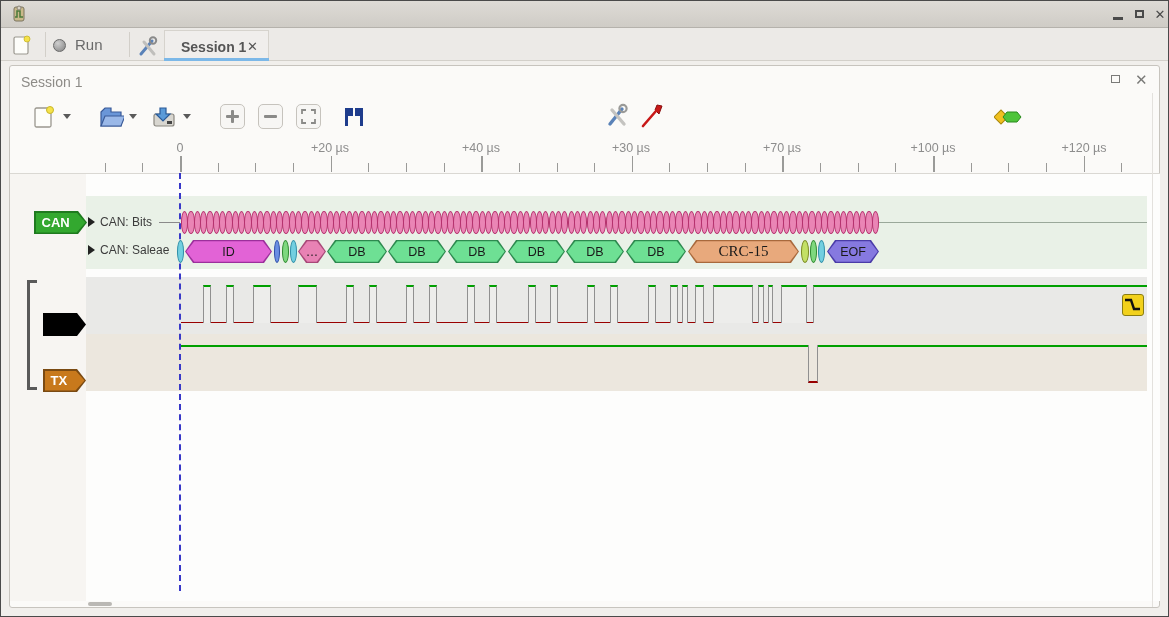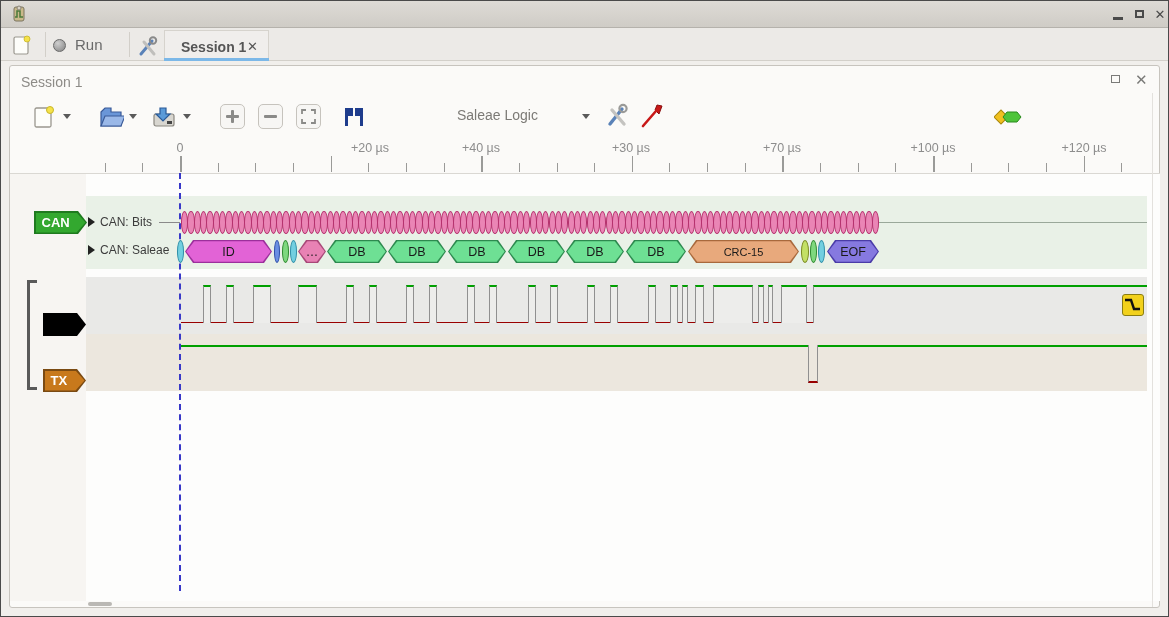--- a/index.html
+++ b/index.html
@@ -132,24 +132,20 @@
   <div class="abs zoombtn" style="left:295px;top:103px">
     <svg width="23" height="23" viewBox="0 0 23 23">
       <path d="M5 9 v-4 h4 M14 5 h4 v4 M18 14 v4 h-4 M9 18 h-4 v-4" fill="none" stroke="#8a8a88" stroke-width="1.8"></path>
     </svg>
   </div>
   <svg class="abs" style="left:341px;top:104px" width="24" height="24" viewBox="0 0 24 24">
     <path d="M3 3 h8 v8 h-5 v10 h-3 z" fill="#1e3c8c"></path>
     <path d="M21 3 h-8 v8 h5 v10 h3 z" fill="#1e3c8c"></path>
   </svg>
 
-  <div class="abs" style="left:448px;top:99px;width:150px;height:32px">
-    <div class="abs combotext" style="left:8px;top:7px">Saleae Logic</div>
-    <div class="abs ddarrow" style="left:133px;top:14px"></div>
-  </div>
   <svg class="abs" style="left:603px;top:102px" width="26" height="26" viewBox="0 0 26 26">
     <line x1="6" y1="21" x2="18" y2="6" stroke="#5a82b8" stroke-width="3.4" stroke-linecap="round"></line>
     <circle cx="19" cy="5.5" r="3.6" fill="none" stroke="#9a9a98" stroke-width="2.2"></circle>
     <line x1="20" y1="21" x2="8" y2="7" stroke="#c4c3c0" stroke-width="3.4" stroke-linecap="round"></line>
   </svg>
   <svg class="abs" style="left:638px;top:102px" width="26" height="26" viewBox="0 0 26 26">
     <path d="M23 3 l-5 -1 -2 5 4 4 z" fill="#c81818" stroke="#8a1010"></path>
     <line x1="17" y1="8" x2="4" y2="23" stroke="#c81818" stroke-width="2.6" stroke-linecap="round"></line>
   </svg>
   <svg class="abs" style="left:993px;top:104px" width="30" height="24" viewBox="0 0 30 24">
@@ -222,21 +218,21 @@
     <div class="abs" style="left: 819.05px; top: 162px; width: 1px; height: 9px; background: rgb(154, 154, 152);"></div>
     <div class="abs" style="left: 856.7px; top: 162px; width: 1px; height: 9px; background: rgb(154, 154, 152);"></div>
     <div class="abs" style="left: 894.35px; top: 162px; width: 1px; height: 9px; background: rgb(154, 154, 152);"></div>
     <div class="abs" style="left: 932px; top: 155px; width: 1.5px; height: 16px; background: rgb(154, 154, 152);"></div>
     <div class="abs" style="left: 969.65px; top: 162px; width: 1px; height: 9px; background: rgb(154, 154, 152);"></div>
     <div class="abs" style="left: 1007.3px; top: 162px; width: 1px; height: 9px; background: rgb(154, 154, 152);"></div>
     <div class="abs" style="left: 1044.95px; top: 162px; width: 1px; height: 9px; background: rgb(154, 154, 152);"></div>
     <div class="abs" style="left: 1082.6px; top: 155px; width: 1.5px; height: 16px; background: rgb(154, 154, 152);"></div>
     <div class="abs" style="left: 1120.25px; top: 162px; width: 1px; height: 9px; background: rgb(154, 154, 152);"></div>
     <div class="abs rlabel" style="left: 179px;">0</div>
-    <div class="abs rlabel" style="left: 329px; margin-left: 40px;">+20 µs</div>
+    <div class="abs rlabel" style="left: 329px;">+20 µs</div>
     <div class="abs rlabel" style="left: 480px;">+40 µs</div>
     <div class="abs rlabel" style="left: 630px;">+30 µs</div>
     <div class="abs rlabel" style="left: 781px;">+70 µs</div>
     <div class="abs rlabel" style="left: 932px;">+100 µs</div>
     <div class="abs rlabel" style="left: 1083px;">+120 µs</div>
     <div class="abs" style="left: 180px; top: 210px; width: 7.3px; height: 23px; border-radius: 50%; background: rgb(234, 133, 181); border: 1px solid rgb(181, 50, 110);"></div>
     <div class="abs" style="left: 186.34px; top: 210px; width: 7.3px; height: 23px; border-radius: 50%; background: rgb(234, 133, 181); border: 1px solid rgb(181, 50, 110);"></div>
     <div class="abs" style="left: 192.67px; top: 210px; width: 7.3px; height: 23px; border-radius: 50%; background: rgb(234, 133, 181); border: 1px solid rgb(181, 50, 110);"></div>
     <div class="abs" style="left: 199.01px; top: 210px; width: 7.3px; height: 23px; border-radius: 50%; background: rgb(234, 133, 181); border: 1px solid rgb(181, 50, 110);"></div>
     <div class="abs" style="left: 205.35px; top: 210px; width: 7.3px; height: 23px; border-radius: 50%; background: rgb(234, 133, 181); border: 1px solid rgb(181, 50, 110);"></div>
@@ -367,21 +363,21 @@
     <div class="abs" style="left: 507px; top: 239px; width: 57px; height: 23px; background: rgb(45, 138, 79); clip-path: polygon(0px 50%, 8px 0px, calc(100% - 8px) 0px, 100% 50%, calc(100% - 8px) 100%, 8px 100%);">
       <div class="abs" style="inset: 1.2px 1.3px; background: rgb(110, 224, 148); clip-path: polygon(0px 50%, 8px 0px, calc(100% - 8px) 0px, 100% 50%, calc(100% - 8px) 100%, 8px 100%); display: flex; align-items: center; justify-content: center; font-size: 12.5px; color: rgb(26, 26, 26);">DB</div>
     </div>
     <div class="abs" style="left: 565px; top: 239px; width: 58px; height: 23px; background: rgb(45, 138, 79); clip-path: polygon(0px 50%, 8px 0px, calc(100% - 8px) 0px, 100% 50%, calc(100% - 8px) 100%, 8px 100%);">
       <div class="abs" style="inset: 1.2px 1.3px; background: rgb(110, 224, 148); clip-path: polygon(0px 50%, 8px 0px, calc(100% - 8px) 0px, 100% 50%, calc(100% - 8px) 100%, 8px 100%); display: flex; align-items: center; justify-content: center; font-size: 12.5px; color: rgb(26, 26, 26);">DB</div>
     </div>
     <div class="abs" style="left: 625px; top: 239px; width: 60px; height: 23px; background: rgb(45, 138, 79); clip-path: polygon(0px 50%, 8px 0px, calc(100% - 8px) 0px, 100% 50%, calc(100% - 8px) 100%, 8px 100%);">
       <div class="abs" style="inset: 1.2px 1.3px; background: rgb(110, 224, 148); clip-path: polygon(0px 50%, 8px 0px, calc(100% - 8px) 0px, 100% 50%, calc(100% - 8px) 100%, 8px 100%); display: flex; align-items: center; justify-content: center; font-size: 12.5px; color: rgb(26, 26, 26);">DB</div>
     </div>
     <div class="abs" style="left: 687px; top: 239px; width: 111px; height: 23px; background: rgb(168, 105, 60); clip-path: polygon(0px 50%, 8px 0px, calc(100% - 8px) 0px, 100% 50%, calc(100% - 8px) 100%, 8px 100%);">
-      <div class="abs" style="inset: 1.2px 1.3px; background: rgb(232, 169, 124); clip-path: polygon(0px 50%, 8px 0px, calc(100% - 8px) 0px, 100% 50%, calc(100% - 8px) 100%, 8px 100%); display: flex; align-items: center; justify-content: center; font-size: 11px; color: rgb(26, 26, 26);">CRC-15</div>
+      <div class="abs" style="inset: 1.2px 1.3px; background: rgb(232, 169, 124); clip-path: polygon(0px 50%, 8px 0px, calc(100% - 8px) 0px, 100% 50%, calc(100% - 8px) 100%, 8px 100%); display: flex; align-items: center; justify-content: center; font-size: 15px; color: rgb(26, 26, 26); font-family: Liberation Serif, serif;">CRC-15</div>
     </div>
     <div class="abs" style="left: 800px; top: 239px; width: 8px; height: 23px; border-radius: 50%; background: rgb(195, 224, 101); border: 1px solid rgb(122, 138, 32);"></div>
     <div class="abs" style="left: 809px; top: 239px; width: 7px; height: 23px; border-radius: 50%; background: rgb(126, 216, 126); border: 1px solid rgb(47, 138, 47);"></div>
     <div class="abs" style="left: 817px; top: 239px; width: 7px; height: 23px; border-radius: 50%; background: rgb(114, 207, 224); border: 1px solid rgb(47, 143, 168);"></div>
     <div class="abs" style="left: 826px; top: 239px; width: 52px; height: 23px; background: rgb(74, 60, 168); clip-path: polygon(0px 50%, 8px 0px, calc(100% - 8px) 0px, 100% 50%, calc(100% - 8px) 100%, 8px 100%);">
       <div class="abs" style="inset: 1.2px 1.3px; background: rgb(134, 121, 224); clip-path: polygon(0px 50%, 8px 0px, calc(100% - 8px) 0px, 100% 50%, calc(100% - 8px) 100%, 8px 100%); display: flex; align-items: center; justify-content: center; font-size: 12.5px; color: rgb(26, 26, 26);">EOF</div>
     </div>
     <div class="abs" style="left: 180px; top: 320.5px; width: 632px; height: 1.6px; background: rgb(153, 0, 0);"></div>
     <div class="abs" style="left: 202px; top: 284px; width: 8px; height: 38px; background: rgb(237, 237, 235); border-left: 1.5px solid rgb(144, 144, 144); border-right: 1.5px solid rgb(144, 144, 144); border-top: 2px solid rgb(0, 160, 0);"></div>
     <div class="abs" style="left: 225px; top: 284px; width: 8px; height: 38px; background: rgb(237, 237, 235); border-left: 1.5px solid rgb(144, 144, 144); border-right: 1.5px solid rgb(144, 144, 144); border-top: 2px solid rgb(0, 160, 0);"></div>

